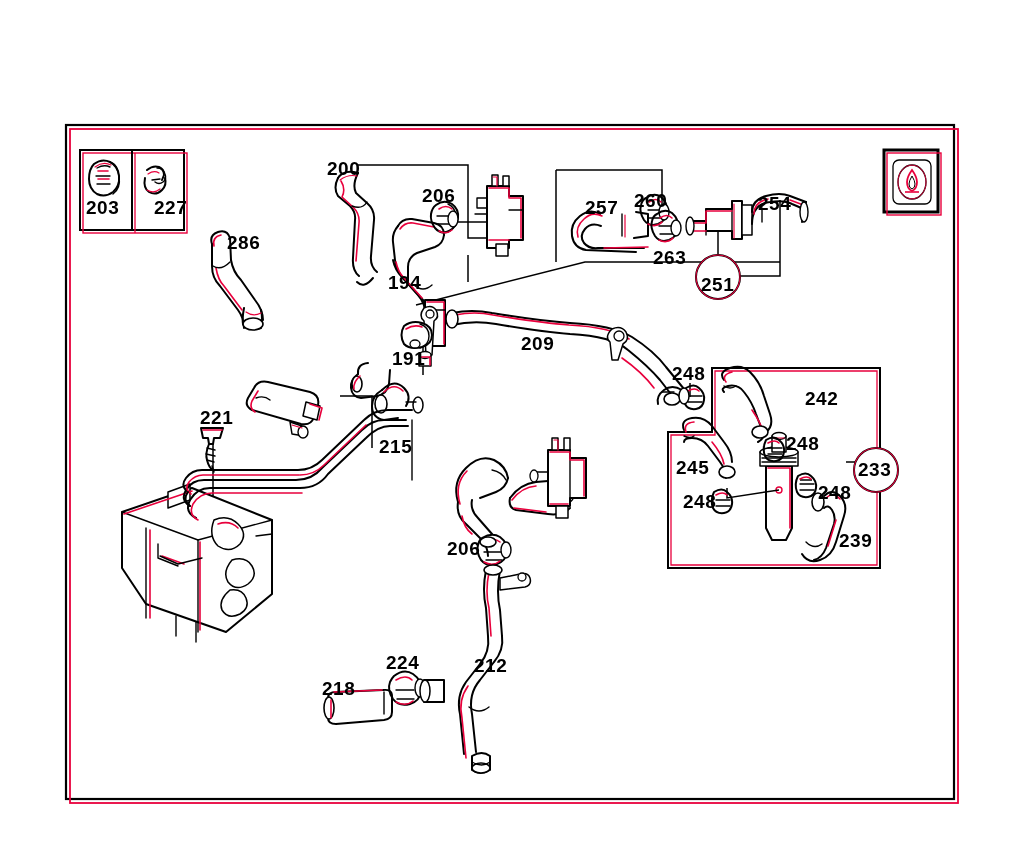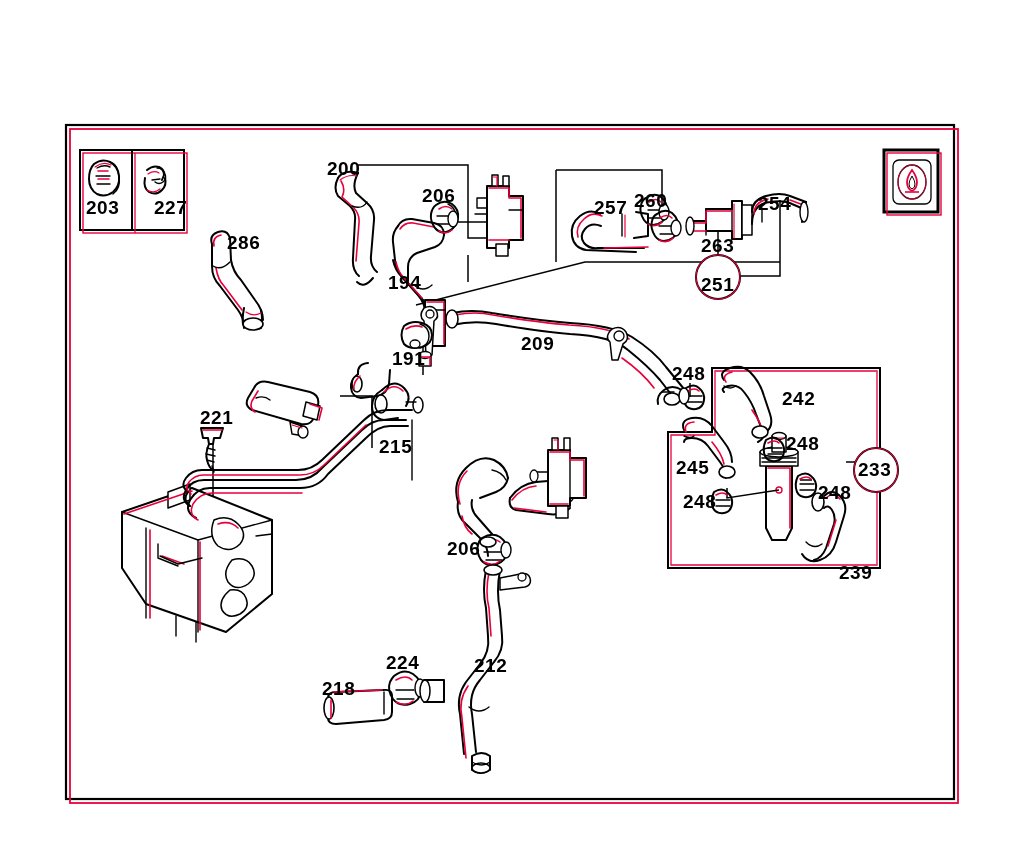--- a/index.html
+++ b/index.html
@@ -456,32 +456,32 @@
 
 <div class="lbl" style="left:86px;top:197px;">203</div>
 <div class="lbl" style="left:154px;top:197px;">227</div>
 
 <div class="lbl" style="left:327px;top:158px;">200</div>
 <div class="lbl" style="left:422px;top:185px;">206</div>
 <div class="lbl" style="left:227px;top:232px;">286</div>
 <div class="lbl" style="left:388px;top:272px;">194</div>
 <div class="lbl" style="left:392px;top:348px;">191</div>
 <div class="lbl" style="left:521px;top:333px;">209</div>
-<div class="lbl" style="left:585px;top:197px;margin-left:9px;">257</div>
+<div class="lbl" style="left:585px;top:197px;">257</div>
 <div class="lbl" style="left:634px;top:174px;margin-top:16px;">260</div>
 <div class="lbl" style="left:758px;top:172px;margin-top:21px;">254</div>
-<div class="lbl" style="left:653px;top:235px;margin-left:48px;">263</div>
+<div class="lbl" style="left:653px;top:247px;">263</div>
 <div class="lbl" style="left:701px;top:274px;">251</div>
 <div class="lbl" style="left:672px;top:363px;">248</div>
-<div class="lbl" style="left:782px;top:388px;">242</div>
+<div class="lbl" style="left:805px;top:388px;">242</div>
 <div class="lbl" style="left:786px;top:433px;">248</div>
 <div class="lbl" style="left:676px;top:457px;">245</div>
 <div class="lbl" style="left:683px;top:491px;">248</div>
 <div class="lbl" style="left:818px;top:482px;">248</div>
-<div class="lbl" style="left:839px;top:530px;margin-top:32px;">239</div>
+<div class="lbl" style="left:839px;top:530px;">239</div>
 <div class="lbl" style="left:858px;top:459px;">233</div>
 <div class="lbl" style="left:200px;top:407px;">221</div>
 <div class="lbl" style="left:379px;top:436px;">215</div>
 <div class="lbl" style="left:447px;top:538px;">206</div>
 <div class="lbl" style="left:474px;top:655px;">212</div>
 <div class="lbl" style="left:386px;top:652px;">224</div>
 <div class="lbl" style="left:322px;top:678px;">218</div>
 
 </div>
 

